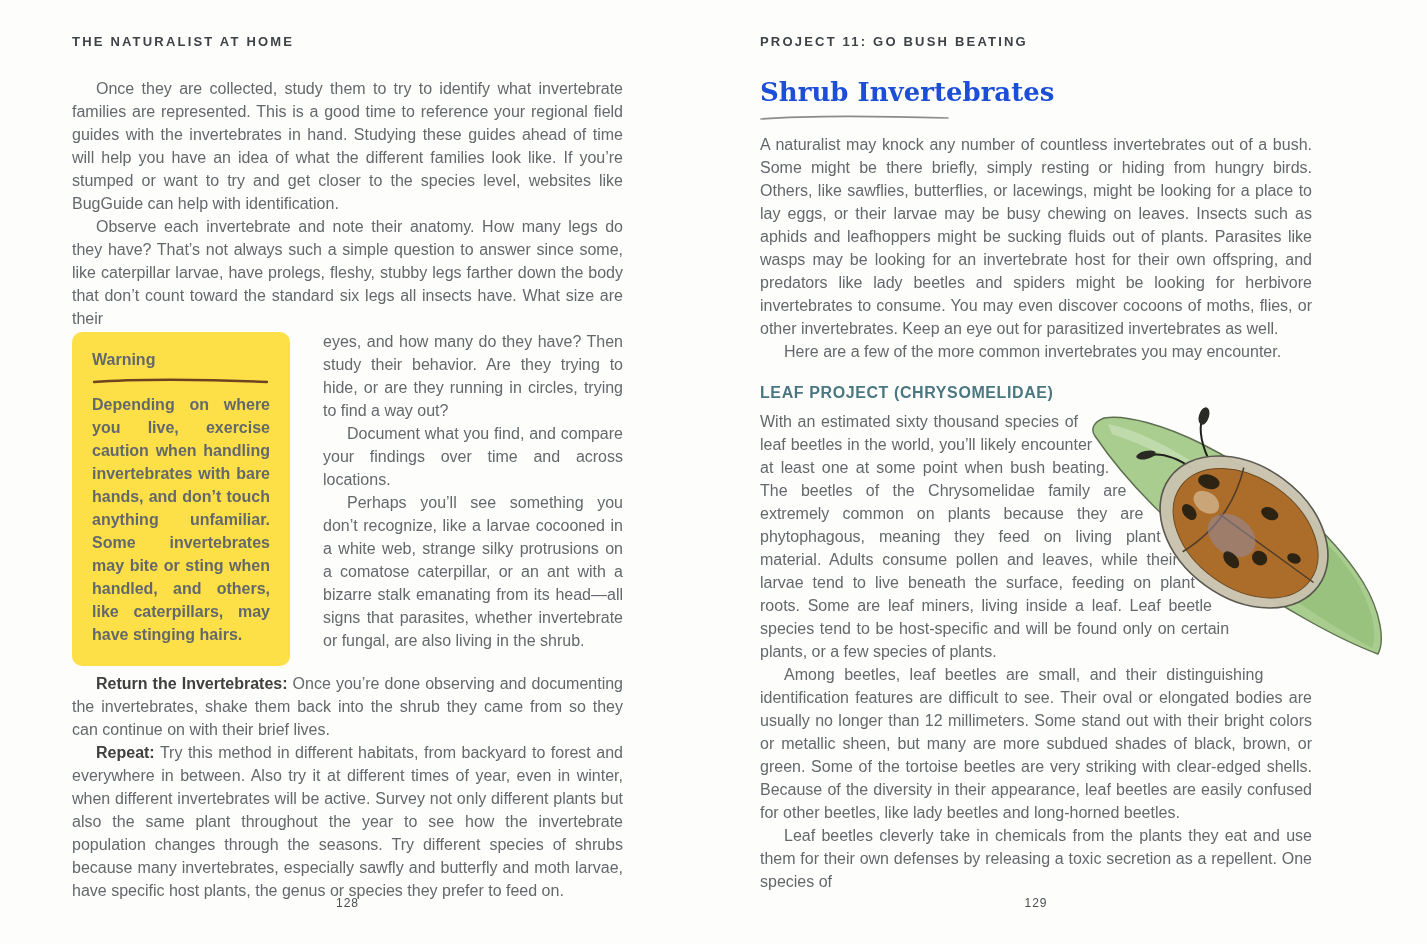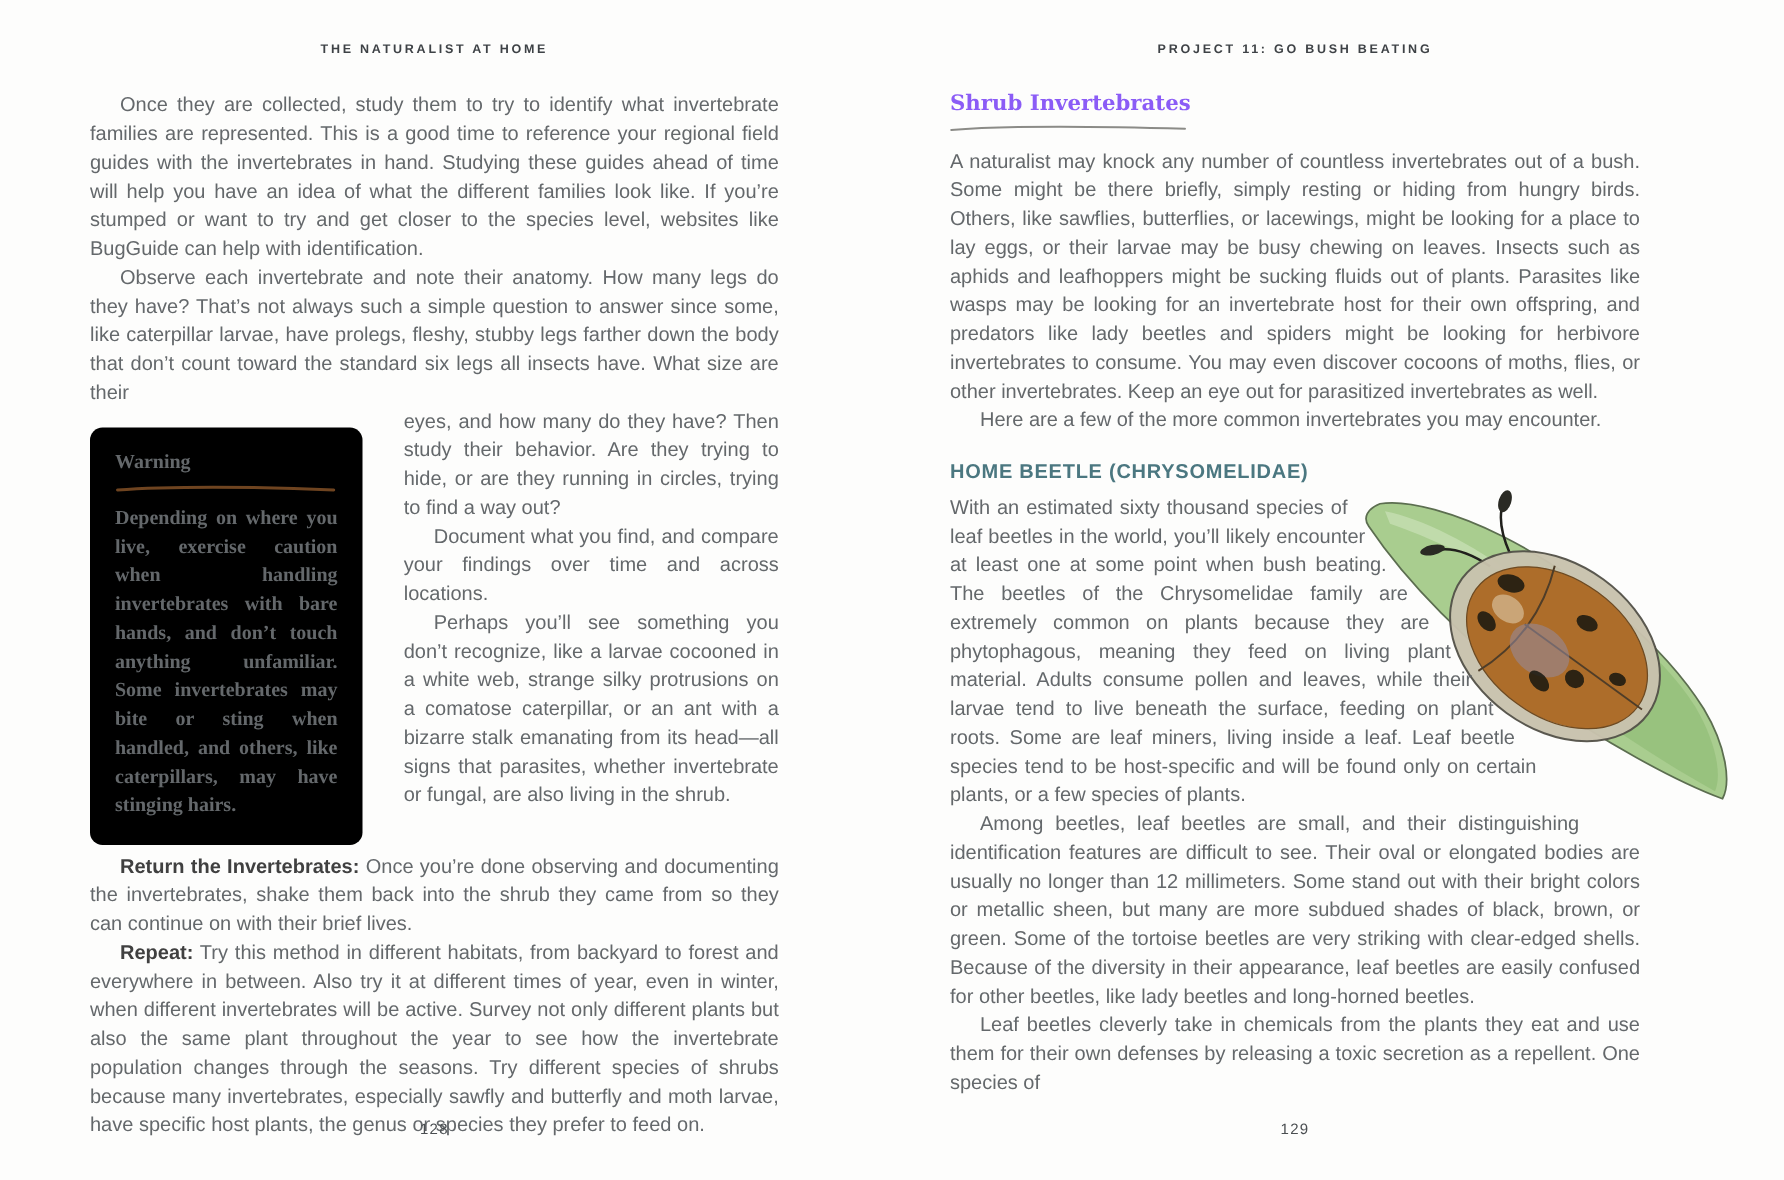--- a/index.html
+++ b/index.html
@@ -7,55 +7,55 @@
   .spread {
     position:relative; width:1427px; height:944px;
     background:#fdfdfc; overflow:hidden;
     font-family:"Liberation Sans", sans-serif;
   }
   .page { position:absolute; top:34px; }
   .page-left  { left:72px;  width:551px; }
   .page-right { left:760px; width:552px; }
 
   .running-head {
-    text-align:center; font-size:10px; font-weight:bold;
+    font-size:13px; font-weight:bold;
     letter-spacing:2.2px; color:#3e4246;
   }
   .body-text, .body-text p {
     font-size:16px; line-height:23px; color:#64686b;
     text-align:justify; margin:0;
   }
   p.indent { text-indent:24px; }
   .first-block { margin-top:28px; }
 
   
   .wrap-row { display:flex; align-items:flex-start; }
   .warning-box {
     width:218px; flex:0 0 218px; box-sizing:border-box;
-    background:#000000; border-radius:10px;
-    padding:16px 20px 20px 20px; margin-top:16px;
-    font-family:Liberation Serif, serif;
+    background:#fde047; border-radius:10px;
+    padding:16px 20px 20px 20px; margin-top:2px;
+    font-family:Liberation Sans, sans-serif;
   }
   .warning-title {
     color:#f7f0dd; font-size:23px; font-weight:bold; line-height:1.1;
     margin:0;
   }
   .warning-underline { display:block; margin:6px 0 8px 0; }
   .warning-body {
     color:#f3ead6; font-size:13px; line-height:20px; font-weight:bold;
     margin:0; text-align:left;
   }
   .wrap-col { flex:1 1 auto; margin-left:33px; }
 
   .lead-label { font-weight:bold; color:#404040; }
 
   
   .section-title {
     font-family:"DejaVu Serif", serif; font-weight:bold;
-    font-size:17px; color:#8b5cf6; margin:28px 0 0 0; line-height:1.2;
+    font-size:26px; color:#1d4ed8; margin:28px 0 0 0; line-height:1.2;
   }
   .title-underline { display:block; margin-top:5px; }
   .subheading {
     font-size:16px; font-weight:bold; color:#4b7780;
     letter-spacing:0.6px; margin:18px 0 6px 0;
   }
   .beetle-float {
     float:right; width:345px; height:258px;
     margin:-6px -75px 4px 10px;
     shape-outside:polygon(58px 0px, 345px 0px, 345px 258px, 250px 258px);
@@ -108,21 +108,21 @@
 
     <h1 class="section-title">Shrub Invertebrates</h1>
     <svg class="title-underline" width="190" height="8" viewBox="0 0 190 8">
       <path d="M1,6 C50,2 120,3 188,5" fill="none" stroke="#8b8b87" stroke-width="1.6" stroke-linecap="round"></path>
     </svg>
 
     <div class="body-text" style="margin-top:12px;">
       <p>A naturalist may knock any number of countless invertebrates out of a bush. Some might be there briefly, simply resting or hiding from hungry birds. Others, like sawflies, butterflies, or lacewings, might be looking for a place to lay eggs, or their larvae may be busy chewing on leaves. Insects such as aphids and leafhoppers might be sucking fluids out of plants. Parasites like wasps may be looking for an invertebrate host for their own offspring, and predators like lady beetles and spiders might be looking for herbivore invertebrates to consume. You may even discover cocoons of moths, flies, or other invertebrates. Keep an eye out for parasitized invertebrates as well.</p>
       <p class="indent">Here are a few of the more common invertebrates you may encounter.</p>
 
-      <div class="subheading">HOME BEETLE (CHRYSOMELIDAE)</div>
+      <div class="subheading">LEAF PROJECT (CHRYSOMELIDAE)</div>
 
       <div class="beetle-float">
         <svg width="345" height="258" viewBox="0 0 345 258">
 
           <path d="M62,14 C52,18 48,25 53,32 C84,78 132,126 186,166 C240,204 298,236 336,250
                    C343,237 339,208 321,178 C289,127 224,72 160,40 C124,22 84,10 62,14 Z" fill="#a9cd8f" stroke="#5c6e50" stroke-width="1.4"></path>
           <path d="M150,120 C200,160 260,205 330,244 C336,230 330,203 314,176
                    C286,132 232,90 180,62 Z" fill="#8fbc74" opacity="0.65"></path>
           <path d="M66,20 C96,26 136,46 170,72 C140,60 100,40 70,30 Z" fill="#c6dfb1" opacity="0.8"></path>
 

